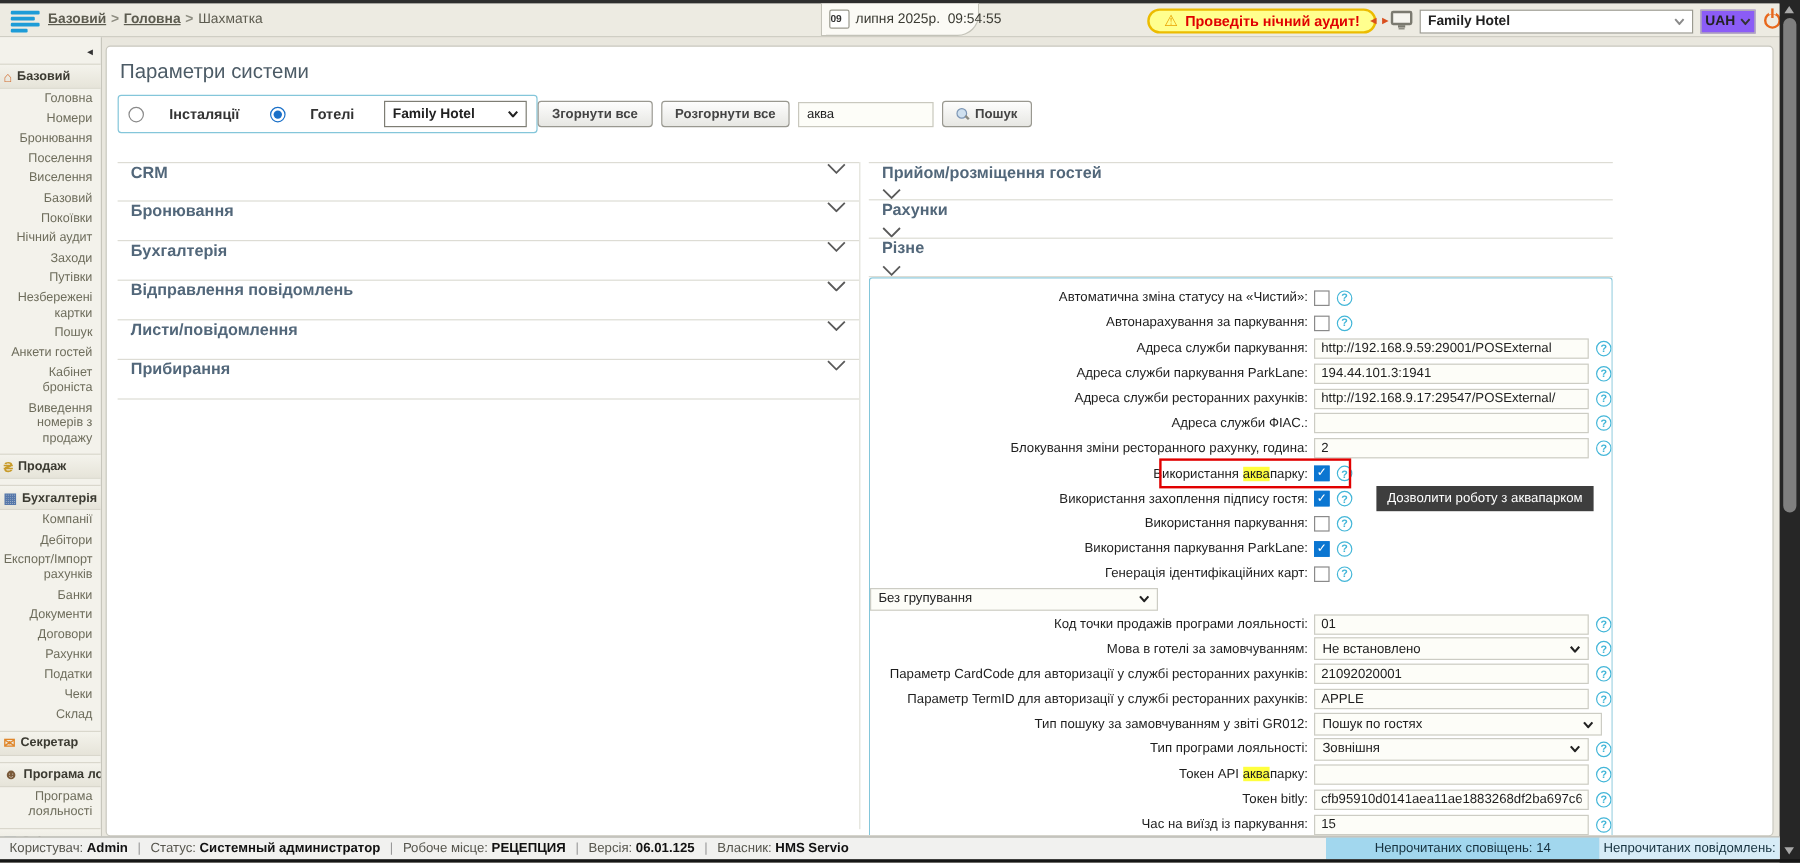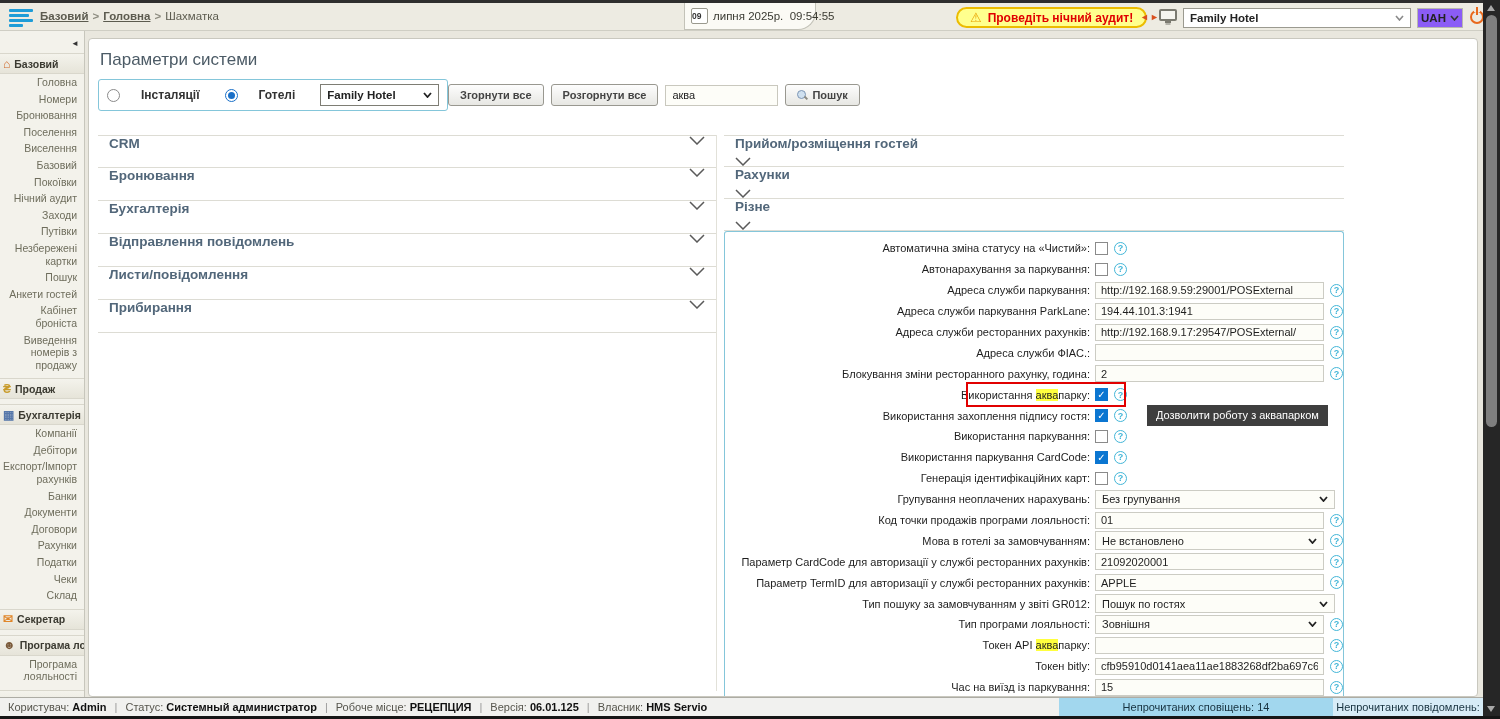--- a/index.html
+++ b/index.html
@@ -103,21 +103,21 @@
   .tooltip { position:absolute; left:1147px; top:405px; height:21px; line-height:21px; padding:0 9px; background:#3e3e3e;
     color:#fff; font-size:11px; white-space:nowrap; z-index:10; }
 
   
   .statusbar { position:absolute; left:0; right:17px; bottom:3px; height:19px; background:#f1f1ef; border-top:1px solid #adaca4;
     display:flex; align-items:center; padding-left:8px; font-size:11px; }
   .st-label { color:#56554d; }
   .st-value { font-weight:bold; color:#111; margin-left:3px; }
   .st-sep { color:#999; margin:0 8px; }
   .chip { position:absolute; top:0; height:18px; line-height:18px; text-align:center; font-size:11px; color:#17323f; }
-  .chip-1 { right:150px; width:274px; background:#a2d7ee; }
+  .chip-1 { right:150px; width:228px; background:#a2d7ee; }
   .chip-2 { right:0; width:150px; background:#d7ecf7; }
 
   .chev-svg { display:block; }
 </style>
 </head>
 <body>
 
 <div class="top-strip"></div>
 
 <div class="header">
@@ -352,31 +352,30 @@
           <span class="srow-label">Використання захоплення підпису гостя:</span>
           <span class="cbox checked">✓</span>
           <span class="help-icon">?</span>
         </div>
         <div class="srow">
           <span class="srow-label">Використання паркування:</span>
           <span class="cbox"></span>
           <span class="help-icon">?</span>
         </div>
         <div class="srow">
-          <span class="srow-label">Використання паркування CardCode:</span>
+          <span class="srow-label">Використання паркування ParkLane:</span>
           <span class="cbox checked">✓</span>
           <span class="help-icon">?</span>
         </div>
         <div class="srow">
           <span class="srow-label">Генерація ідентифікаційних карт:</span>
           <span class="cbox"></span>
           <span class="help-icon">?</span>
         </div>
         <div class="srow">
-          <span class="srow-label">Групування неоплачених нарахувань:</span>
           <div class="select-box srow-select">
             <span>Без групування</span>
             <svg width="9" height="6" class="chev-svg">
               <polyline points="1,1 4.5,5 8,1" stroke="#222" stroke-width="1.8" fill="none"></polyline>
             </svg>
           </div>
         </div>
         <div class="srow">
           <span class="srow-label">Код точки продажів програми лояльності:</span>
           <input class="srow-input" value="01" style="">

